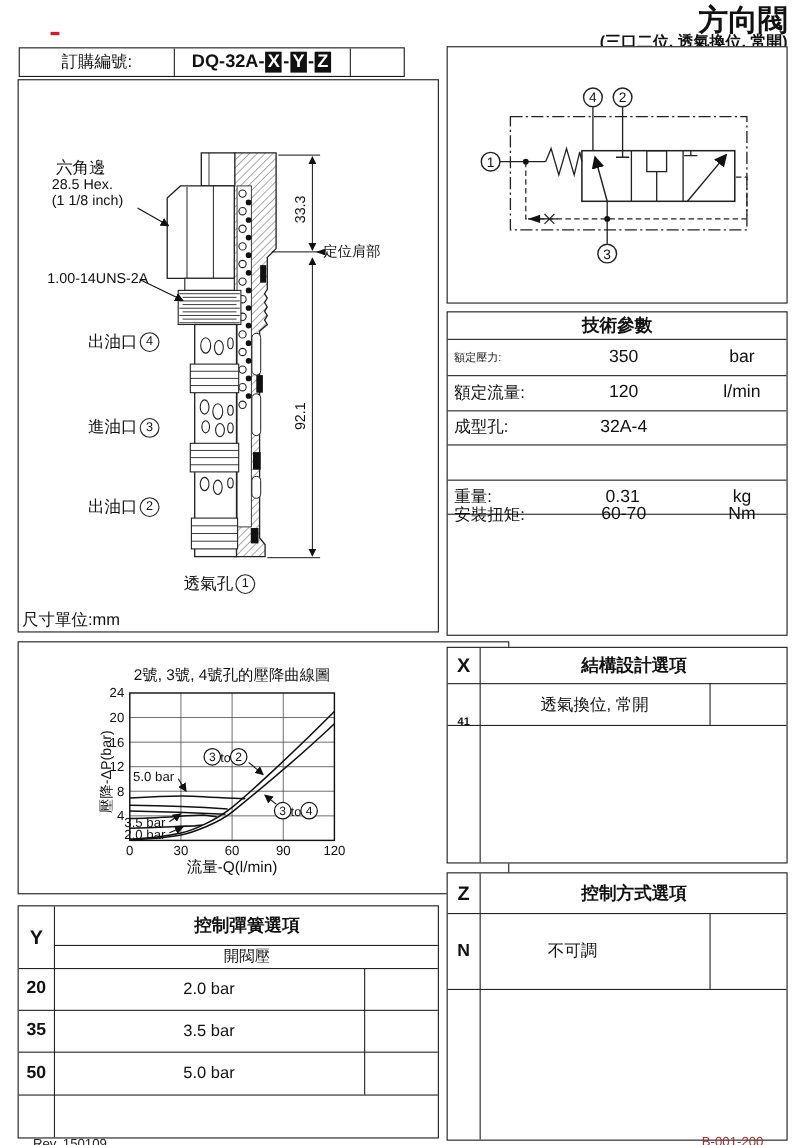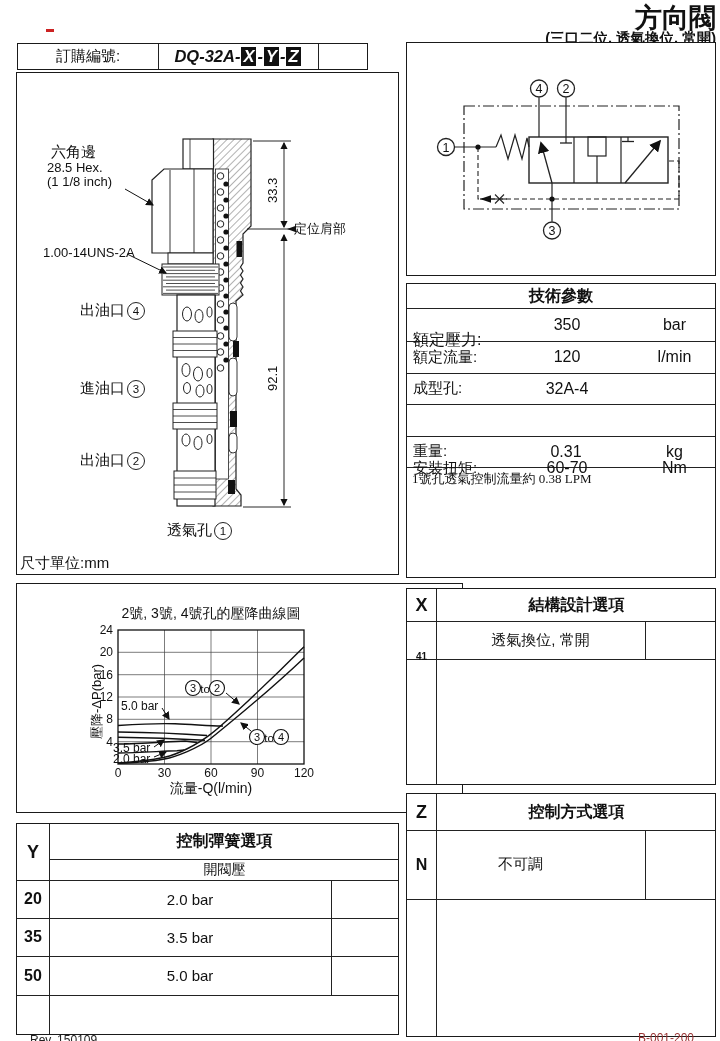--- a/index.html
+++ b/index.html
@@ -24,21 +24,21 @@
   <div class="lbl b" style="right:4px;top:0px;font-size:27px;">方向閥</div>
   <div class="lbl b" style="right:4px;top:29px;font-size:14.5px;">(三口二位, 透氣換位, 常開)</div>
   <div style="position:absolute;left:46px;top:29px;width:8px;height:3px;background:#cc2222;"></div>
 
   <div class="panel" style="left:17px;top:43px;width:351px;height:27px;">
     <div class="vl" style="left:140px;"></div>
     <div class="vl" style="left:300px;"></div>
     <div class="cell" style="left:0;top:0;width:140px;height:100%;font-size:15px;">
       <span>訂購編號:</span>
     </div>
-    <div class="cell" style="left:140px;top:0;width:160px;height:100%;font-size:16.5px;font-weight:bold;font-style:italic;">
+    <div class="cell" style="left:140px;top:0;width:160px;height:100%;font-size:16.5px;font-weight:bold;">
       <span>DQ-32A</span>
         <span>-</span>
         <span class="codebox">X</span>
         <span>-</span>
         <span class="codebox">Y</span>
         <span>-</span>
         <span class="codebox">Z</span>
     </div>
   </div>
 
@@ -262,21 +262,21 @@
   <div class="panel" style="left:406px;top:283px;width:310px;height:295px;">
     <div class="cell b" style="left:0;top:0;width:100%;height:24px;font-size:16px;">技術參數</div>
     <div class="hl" style="top:24px;"></div>
       <div class="hl" style="top:57px;"></div>
       <div class="hl" style="top:89px;"></div>
     <div class="hl" style="top:120px;"></div>
       <div class="hl" style="top:152px;"></div>
       <div class="hl" style="top:183px;"></div>
 
     <div style="position:absolute;left:0;top:24px;width:100%;height:33px;">
-      <div class="cell" style="left:6px;width:95px;height:100%;justify-content:flex-start;font-size:16px;margin-top:16px;">額定壓力:</div>
+      <div class="cell" style="left:6px;width:95px;height:100%;justify-content:flex-start;font-size:10px;">額定壓力:</div>
       <div class="cell" style="left:95px;width:130px;height:100%;font-size:16px;">350</div>
       <div class="cell" style="left:225px;width:85px;height:100%;font-size:16px;">bar</div>
     </div>
     <div style="position:absolute;left:0;top:57px;width:100%;height:32px;">
       <div class="cell" style="left:6px;width:95px;height:100%;justify-content:flex-start;font-size:15px;">額定流量:</div>
       <div class="cell" style="left:95px;width:130px;height:100%;font-size:16px;">120</div>
       <div class="cell" style="left:225px;width:85px;height:100%;font-size:16px;">l/min</div>
     </div>
     <div style="position:absolute;left:0;top:89px;width:100%;height:31px;">
       <div class="cell" style="left:6px;width:95px;height:100%;justify-content:flex-start;font-size:15px;">成型孔:</div>
@@ -286,21 +286,20 @@
     <div style="position:absolute;left:0;top:120px;width:100%;height:32px;margin-top:48px;">
       <div class="cell" style="left:6px;width:95px;height:100%;justify-content:flex-start;font-size:15px;">安裝扭矩:</div>
       <div class="cell" style="left:95px;width:130px;height:100%;font-size:16px;">60-70</div>
       <div class="cell" style="left:225px;width:85px;height:100%;font-size:16px;">Nm</div>
     </div>
     <div style="position:absolute;left:0;top:152px;width:100%;height:31px;">
       <div class="cell" style="left:6px;width:95px;height:100%;justify-content:flex-start;font-size:15px;">重量:</div>
       <div class="cell" style="left:94px;width:130px;height:100%;font-size:16px;">0.31</div>
       <div class="cell" style="left:225px;width:85px;height:100%;font-size:16px;">kg</div>
     </div>
-    <div class="lbl" style="left:5px;top:186px;font-size:13px;font-family:'Liberation Serif','DejaVu Serif',serif;">1號孔透氣控制流量約 0.38 LPM</div>
   </div>
 
   <div class="panel" style="left:16px;top:583px;width:447px;height:230px;">
     <svg width="380" height="227" viewBox="0 0 380 227" style="position:absolute;left:0;top:0;">
       <defs>
         <marker id="ar3" viewBox="0 0 10 10" refX="8.5" refY="5" markerWidth="8" markerHeight="8" orient="auto-start-reverse">
           <path d="M0,0 L10,5 L0,10 z" fill="#111"></path>
         </marker>
       </defs>
       <text x="194" y="34" text-anchor="middle" font-size="14" fill="#111">2號, 3號, 4號孔的壓降曲線圖</text>

